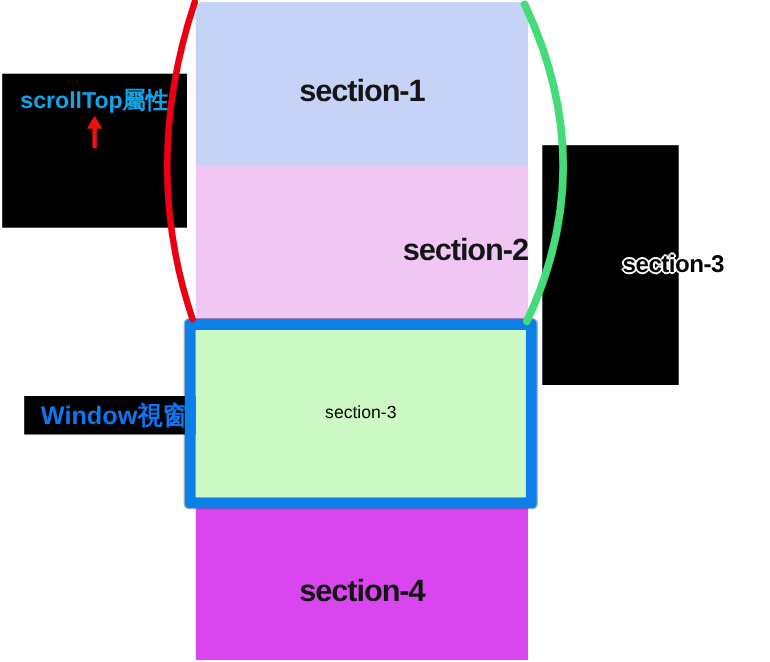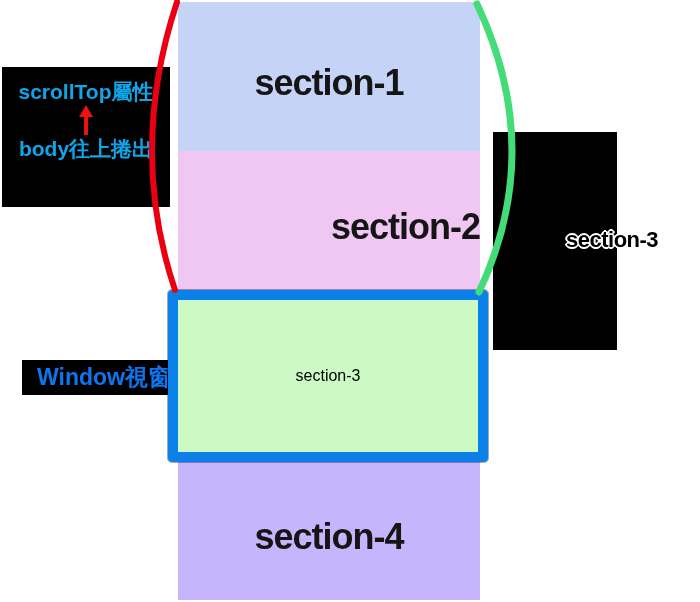--- a/index.html
+++ b/index.html
@@ -11,21 +11,21 @@
     background:#fff;
   }
   
   .section{
     position:absolute;
     left:178px;width:302px;
     display:flex;align-items:center;justify-content:center;
     z-index:1;
   }
   .section .sec-label{
-    font-size:36px;font-weight:600;color:#151515;
+    font-size:28px;font-weight:600;color:#151515;
     letter-spacing:-1px;
     margin-top:12px;
   }
   .sec1{top:2px;height:149px;}
   .sec2{top:151px;height:139px;justify-content:flex-end;}
   .sec4{top:462px;height:138px;}
   
   .window-border{
     position:absolute;
     left:168px;top:290px;
@@ -95,33 +95,32 @@
   <div class="section sec2" style="background: rgb(239, 199, 242);">
     <span class="sec-label">section-2</span>
   </div>
 
   <div class="window-border" style="border-color: rgb(11, 128, 232);">
     <div class="sec3" style="background: rgb(204, 249, 196);">
       <span class="sec-label">section-3</span>
     </div>
   </div>
 
-  <div class="section sec4" style="background: #c4b5fd;">
+  <div class="section sec4" style="background: #d946ef;">
     <span class="sec-label">section-4</span>
   </div>
 
   <div class="note note-scrolltop" style="background: rgb(0, 0, 0); color: #0ea5e9;">
     <span class="ln">scrollTop屬性</span>
     <span class="arrow-wrap">
       <svg width="18" height="30" viewBox="0 0 18 30" fill="#ee1111">
         <polygon points="9,0 2,12 16,12"></polygon>
         <rect x="7" y="10" width="4" height="20"></rect>
       </svg>
     </span>
-    <span class="ln">body往上捲出</span>
   </div>
 
   <div class="note note-window" style="background: rgb(0, 0, 0); color: rgb(11, 118, 240);">
     <span class="ln">Window視窗</span>
   </div>
 
   <div class="note note-right" style="background: rgb(0, 0, 0);"></div>
   <span class="right-label">section-3</span>
 
   <svg class="curves" viewBox="0 0 700 602">

